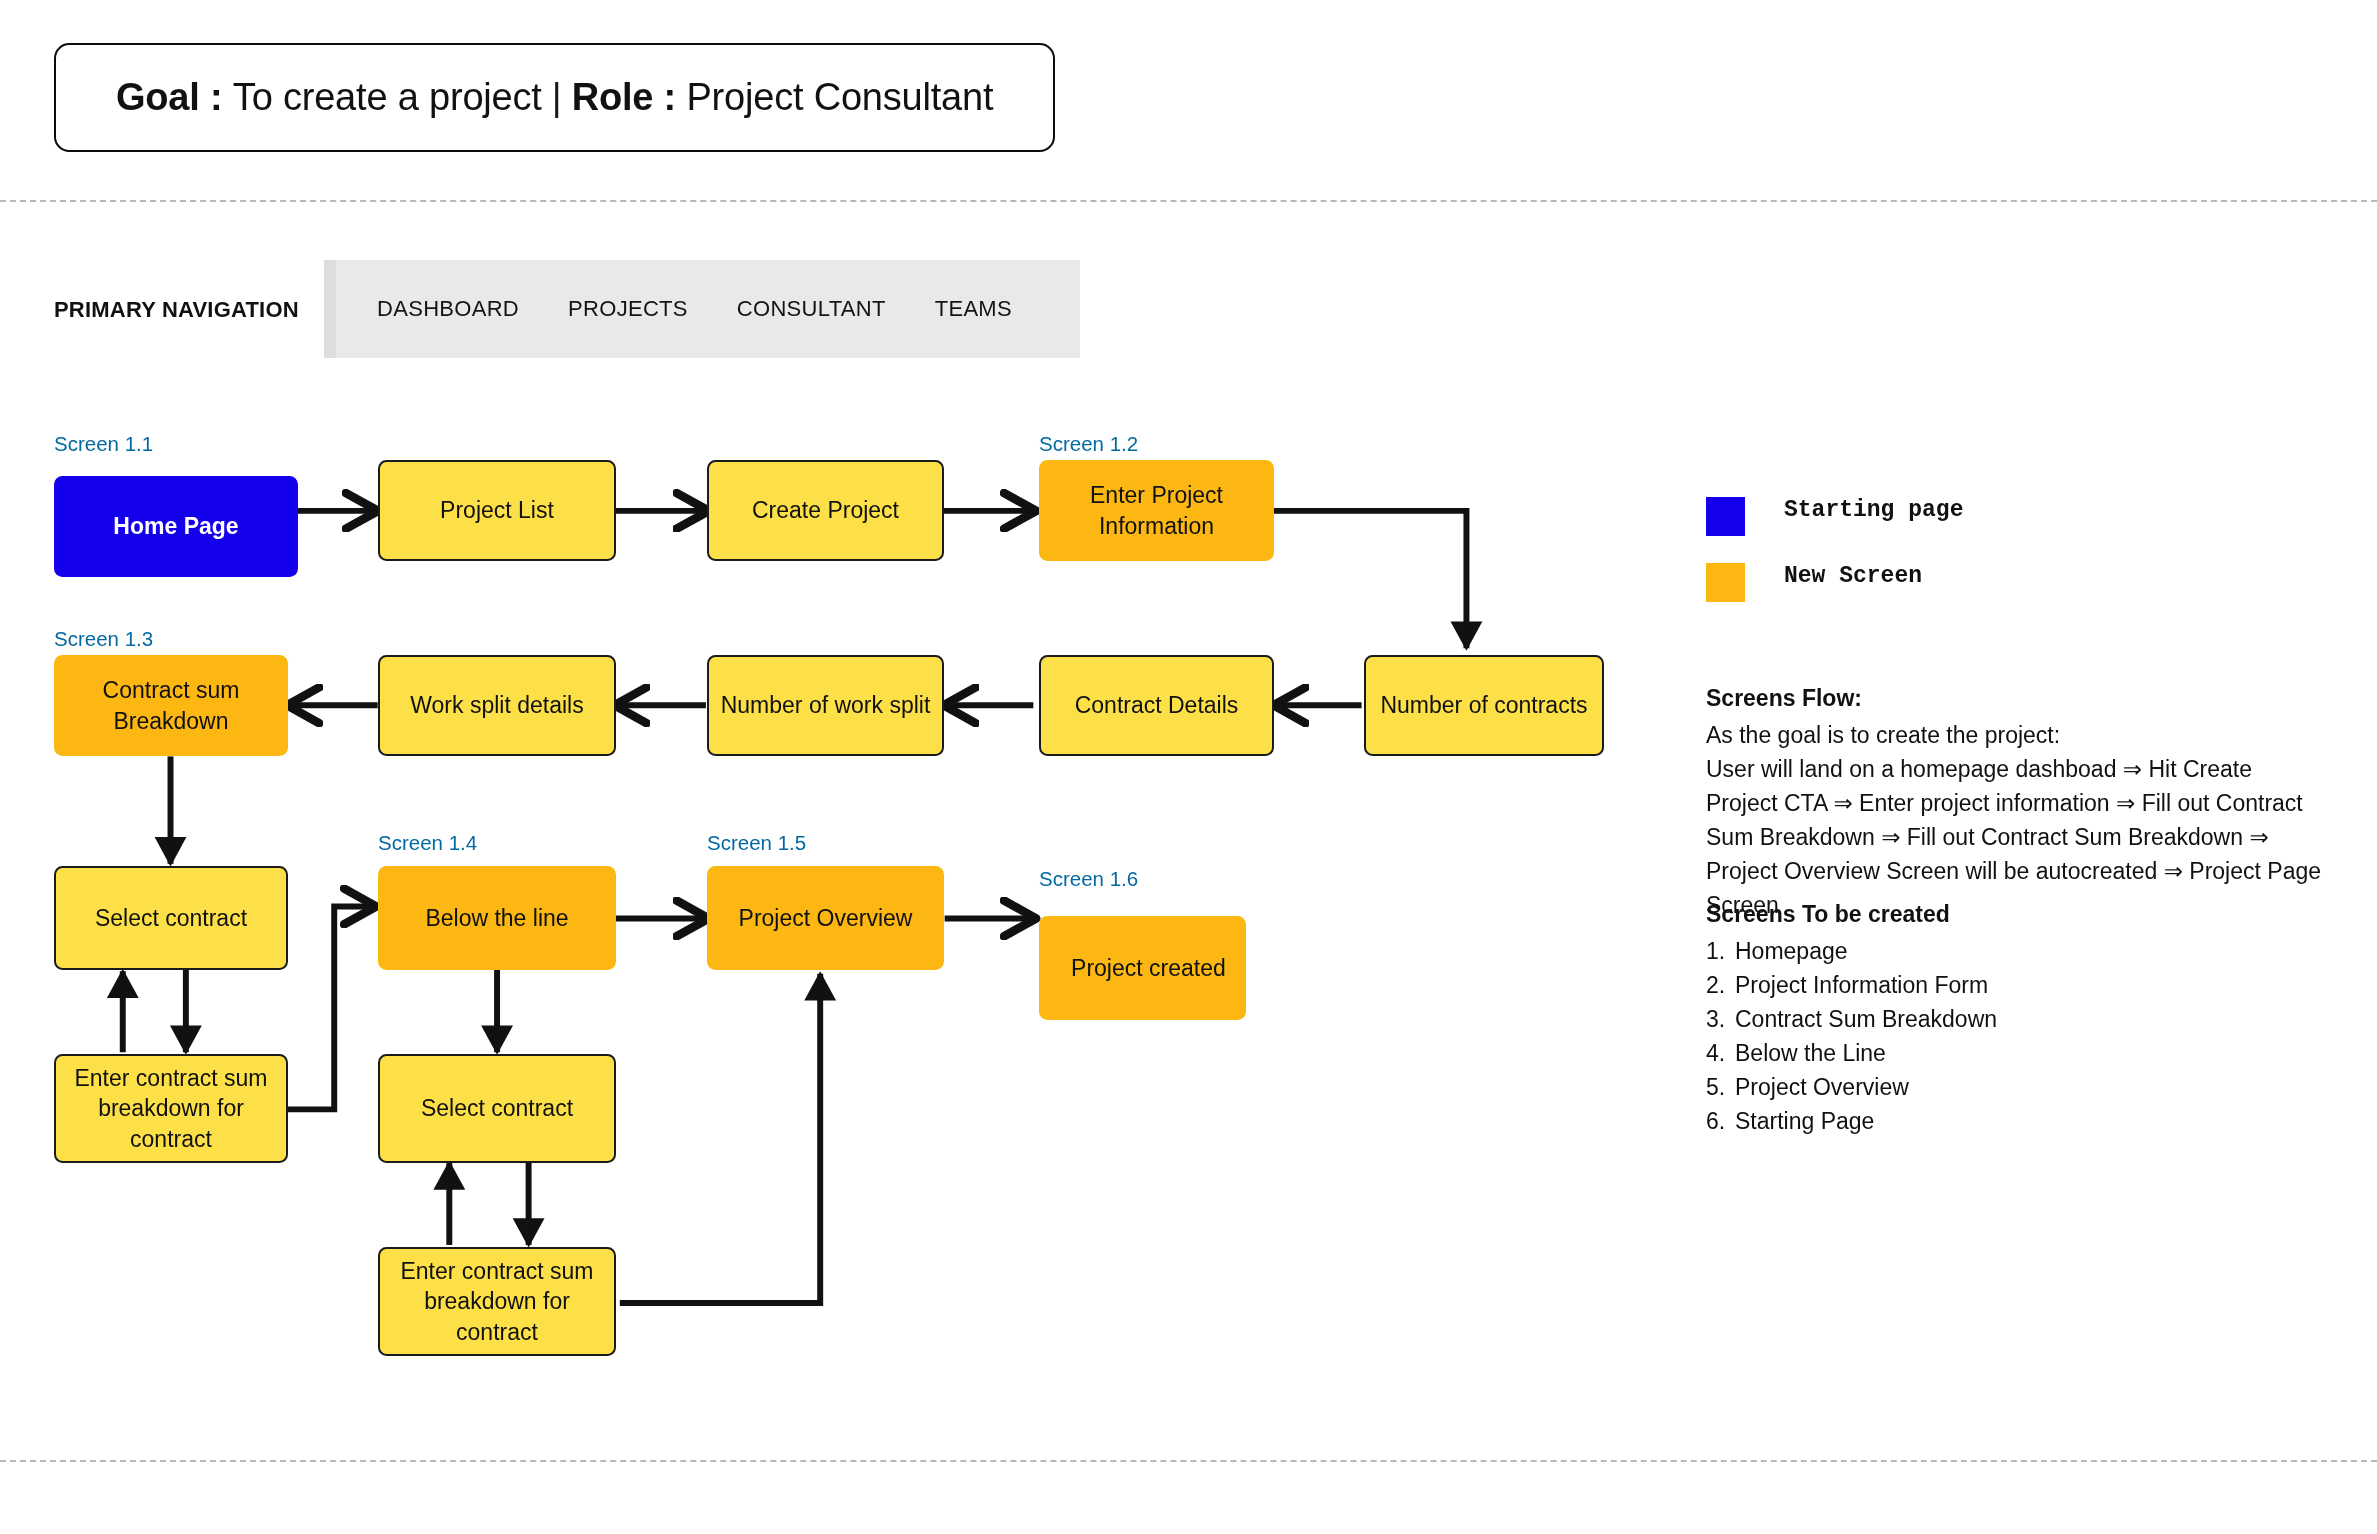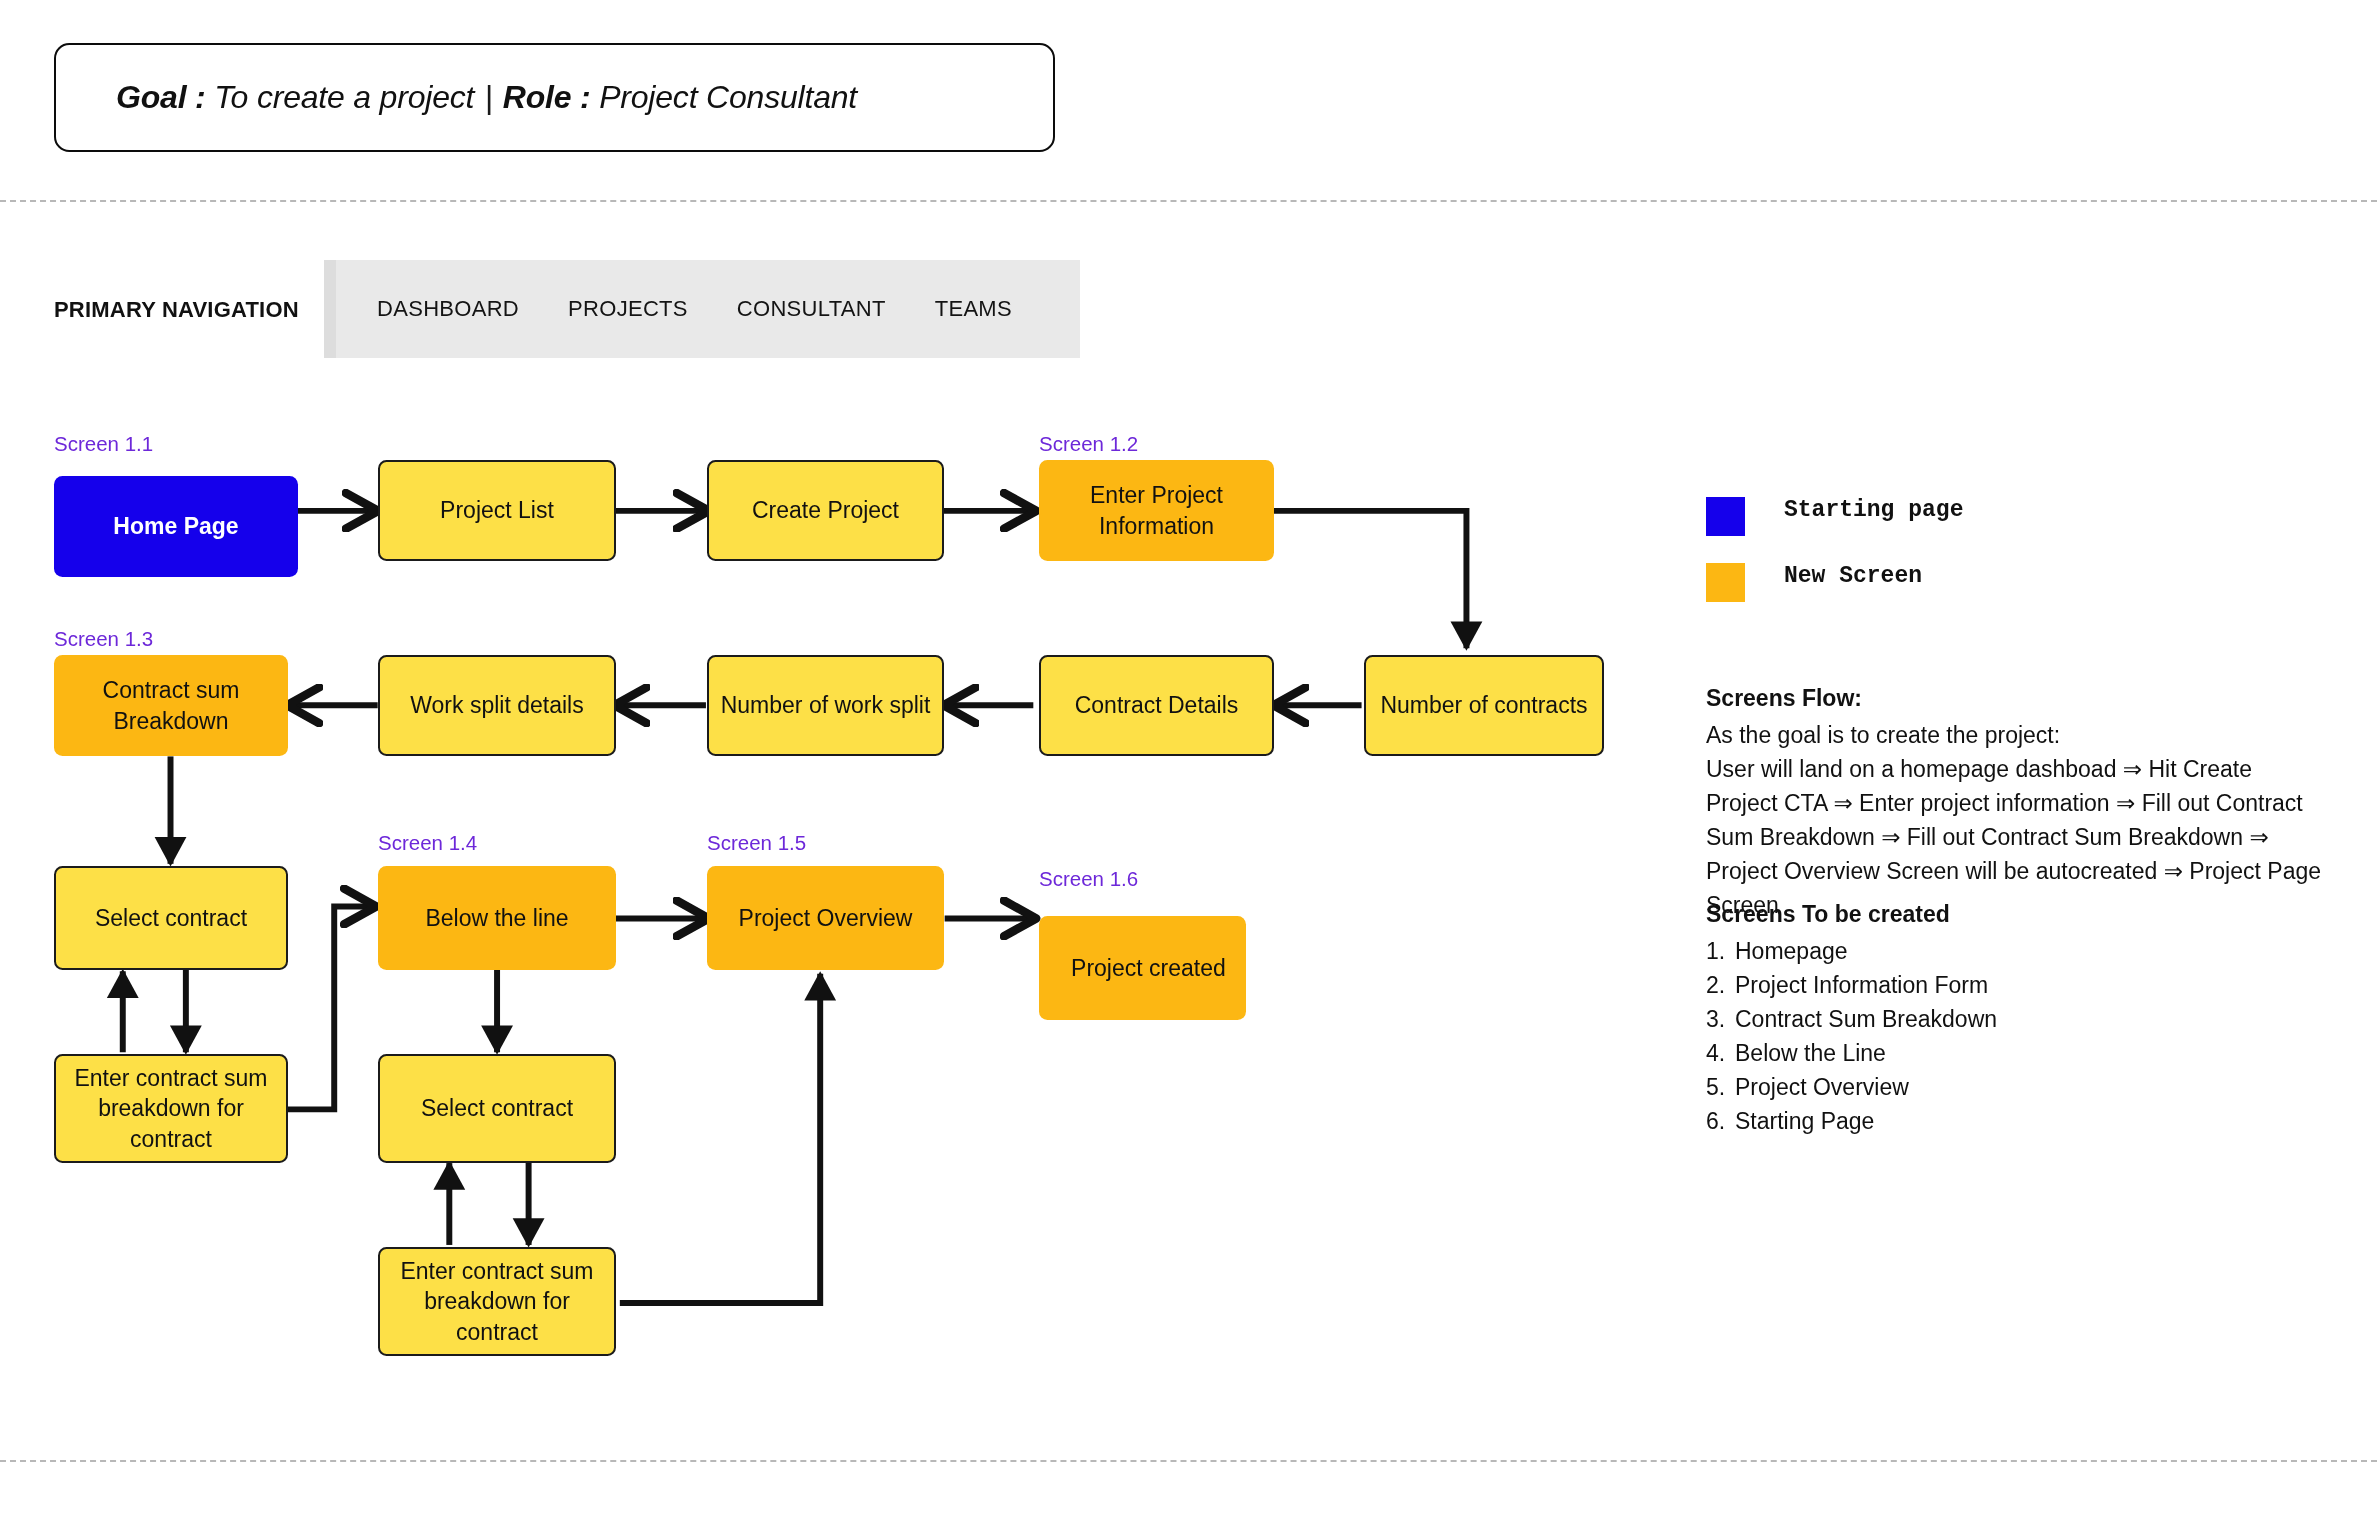--- a/index.html
+++ b/index.html
@@ -26,26 +26,25 @@
     height: 109px;
     box-sizing: border-box;
     border: 2.6px solid #0c0c0c;
     border-radius: 15.3px;
     background: #ffffff;
     display: flex;
     align-items: center;
     padding-left: 60px;
   }
   .goal-line {
-    font-size: 32px;
+    font-size: 38px;
     letter-spacing: -0.2px;
     white-space: nowrap;
     display: flex;
     align-items: center;
-    font-style: italic;
   }
   .goal-line .b { font-weight: bold; }
   .goal-line .sep {
     display: inline-block;
     padding: 0 10.2px;
     font-weight: 300;
     color: #1a1a1a;
   }
 
   
@@ -125,21 +124,21 @@
     background: #1500eb;
     border: none;
     color: #ffffff;
     font-weight: bold;
   }
 
   
   .screen-tag {
     position: absolute;
     font-size: 20.5px;
-    color: #6d28d9;
+    color: #0369a1;
     white-space: nowrap;
     z-index: 4;
   }
 
   
   #wires {
     position: absolute;
     left: 0;
     top: 0;
     width: 2377px;

